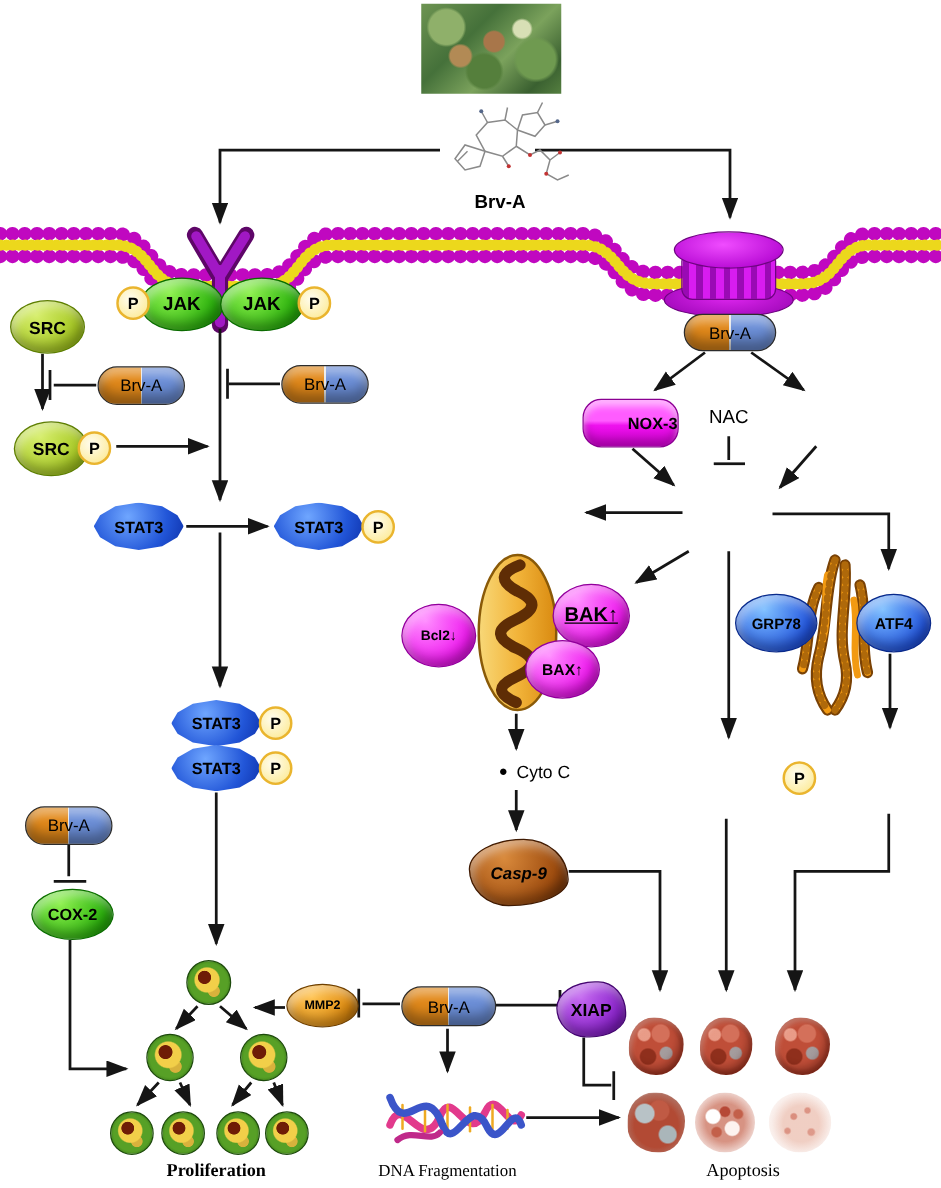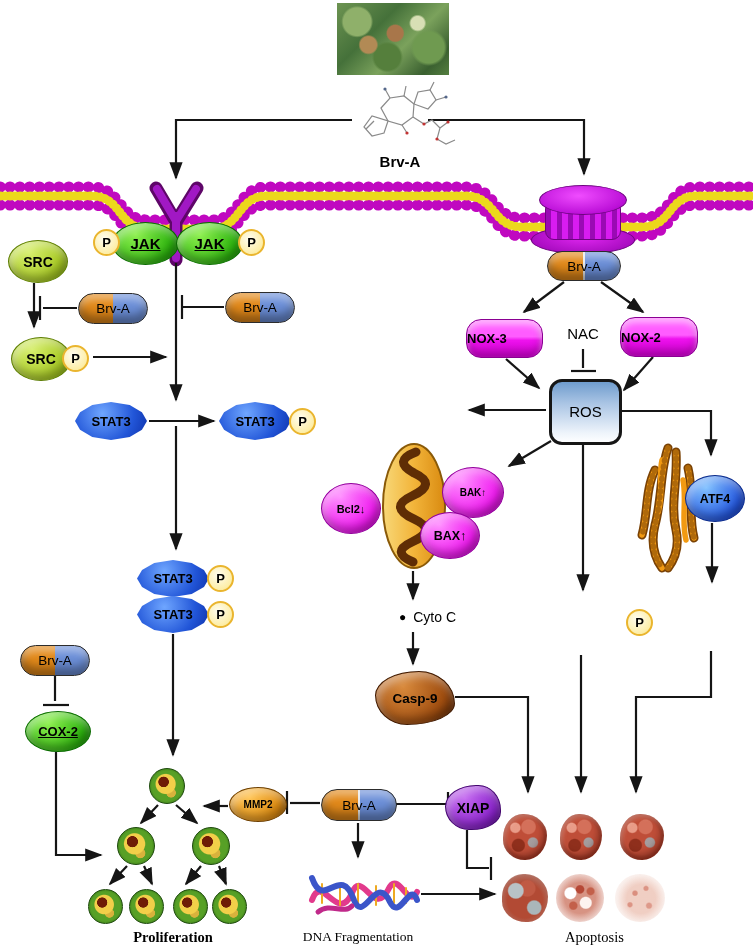--- a/index.html
+++ b/index.html
@@ -4,43 +4,43 @@
 <style>
   html,body{margin:0;padding:0;background:#fff;}
   #canvas{position:relative;width:753px;height:950px;background:#fff;overflow:hidden;
           font-family:"Liberation Sans",sans-serif;color:#000;}
   #wires{position:absolute;left:0;top:0;z-index:1;}
   .abs{position:absolute;z-index:2;}
   .lbl{display:flex;align-items:center;justify-content:center;text-align:center;}
   
   .ov{position:absolute;z-index:2;border-radius:50%;display:flex;align-items:center;justify-content:center;
       font-weight:600;font-size:13px;box-shadow:inset -3px -6px 9px rgba(0,0,0,.30), inset 3px 5px 8px rgba(255,255,255,.45);}
-  .green{background:radial-gradient(circle at 35% 28%, #8df04e, #2db40e 70%, #128a02);border:1px solid #0b6b00;text-decoration:underline;}
+  .green{background:radial-gradient(circle at 35% 28%, #8df04e, #2db40e 70%, #128a02);border:1px solid #0b6b00;}
   .lime{background:radial-gradient(circle at 35% 28%, #d6ee6a, #a6c822 70%, #7fa30a);border:1px solid #5d7d04;}
   .mag{background:radial-gradient(circle at 32% 26%, #ff8cff, #f01ef0 65%, #c000c0);border:1px solid #90009a;}
   .blue{background:radial-gradient(circle at 35% 26%, #7fc0ff, #2457e0 70%, #0f2fae);border:1px solid #0a2a8a;}
   .orangeov{background:radial-gradient(circle at 35% 28%, #ffc24e, #e08c10 70%, #9d5c04);border:1px solid #6e4002;}
   .purpleov{background:radial-gradient(circle at 35% 28%, #c468f0, #8a22cc 70%, #5c0b96);border:1px solid #43066e;}
-  .brownov{background:radial-gradient(circle at 35% 28%, #d98a3c, #a04e10 65%, #5e2605);border:1px solid #3f1a02;}
+  .brownov{background:radial-gradient(circle at 35% 28%, #d98a3c, #a04e10 65%, #5e2605);border:1px solid #3f1a02;font-style:italic;}
   
   .lens{position:absolute;z-index:2;display:flex;align-items:center;justify-content:center;font-weight:600;font-size:13px;
         background:radial-gradient(circle at 38% 30%, #6fa6ff, #2256d8 60%, #0c2fa8);
         clip-path:polygon(0% 50%,7% 27%,24% 8%,50% 0%,76% 8%,93% 27%,100% 50%,93% 73%,76% 92%,50% 100%,24% 92%,7% 73%);}
   
   .p-badge{position:absolute;z-index:3;width:23px;height:23px;border-radius:50%;
            background:radial-gradient(circle at 40% 35%, #fffdf0, #fdeea8 70%, #f7de7e);
            border:2px solid #eab52e;display:flex;align-items:center;justify-content:center;
            font-weight:700;font-size:13px;}
   
   .pill{position:absolute;z-index:2;border-radius:16px;border:1px solid #2c2c2c;display:flex;align-items:center;justify-content:center;
         font-weight:500;font-size:13.5px;
         background:linear-gradient(90deg,#e2891a 0 49.3%,#e8e8e8 49.3% 50.7%,#6c8fd8 50.7% 100%);
         box-shadow:inset 0 -8px 10px rgba(0,0,0,.38), inset 0 6px 7px rgba(255,255,255,.40);}
   
-  .rrect{position:absolute;z-index:2;border-radius:15px;border:1.5px solid #8a0092;display:flex;align-items:center;justify-content:flex-start;
+  .rrect{position:absolute;z-index:2;border-radius:15px;border:1.5px solid #8a0092;display:flex;align-items:center;justify-content:flex-end;
          font-weight:600;font-size:13px;
          background:linear-gradient(180deg,#ff5cff 0 45%,#ee12ee 55%,#cf00cf);
          box-shadow:inset 0 5px 6px rgba(255,255,255,.55), inset 0 -6px 8px rgba(0,0,0,.22);}
   
   .gbox{position:absolute;z-index:2;border-radius:13px;border:3px solid #161616;display:flex;align-items:center;justify-content:center;
         font-weight:500;font-size:14px;line-height:1.15;
         background:linear-gradient(180deg,#6f9ccd 0,#a9c4e4 35%,#eef4fb 85%,#fdfeff);}
   .serif{font-family:"Liberation Serif",serif;font-size:14.5px;font-weight:400;}
   
   .cell{position:absolute;z-index:2;border-radius:50%;border:1px solid #1d4a0c;
@@ -331,47 +331,44 @@
   <div class="abs lbl serif" style="left:288px;top:928px;width:140px;height:18px;font-size:13.5px;">DNA Fragmentation</div>
 
   <div class="pill" style="left:547px;top:251px;width:72px;height:28px;">
       <span>Brv-A</span>
     </div>
 
   <div class="rrect" style="left:466px;top:319px;width:75px;height:37px;">
       <span>NOX-3</span>
     </div>
   <div class="abs lbl" style="left:558px;top:323px;width:50px;height:21px;font-size:15px;font-weight:500;">NAC</div>
-  <div class="rrect" style="left:620px;top:317px;width:76px;height:38px;">
-      <span>NOX-2</span>
-    </div>
-
-  <div class="gbox" style="left:549px;top:379px;width:67px;height:60px;font-size:15px;">
-      <span>ROS</span>
-    </div>
+
 
   <div class="ov mag" style="left:321px;top:483px;width:58px;height:49px;font-size:11px;">
       <span>Bcl2↓</span>
     </div>
-  <div class="ov mag" style="left:442px;top:467px;width:60px;height:49px;font-size:10px;">
+  <div class="ov mag" style="left:442px;top:467px;width:60px;height:49px;font-size:16px;text-decoration:underline;">
       <span>BAK↑</span>
     </div>
   <div class="ov mag" style="left:420px;top:512px;width:58px;height:45px;font-size:12.5px;">
       <span>BAX↑</span>
     </div>
 
   <div class="abs" style="left:399px;top:606px;width:90px;height:22px;display:flex;align-items:center;gap:7px;font-size:14px;font-weight:500;">
     <span style="font-size:12px;">●</span>
     <span>Cyto C</span>
   </div>
 
   <div class="ov brownov" style="left:375px;top:671px;width:78px;height:52px;font-size:13.5px;border-radius:55% 45% 60% 40%/45% 60% 40% 55%;">
       <span>Casp-9</span>
     </div>
 
+  <div class="ov blue" style="left:588px;top:475px;width:64px;height:45px;font-size:12px;">
+      <span>GRP78</span>
+    </div>
   <div class="ov blue" style="left:685px;top:475px;width:58px;height:45px;font-size:12.5px;">
       <span>ATF4</span>
     </div>
 
   <div class="p-badge" style="left:626px;top:609px;">
       <span>P</span>
     </div>
 
   <div class="apo apo1" style="left:503px;top:814px;width:44px;height:46px;"></div>
   <div class="apo apo1" style="left:560px;top:814px;width:42px;height:46px;"></div>

